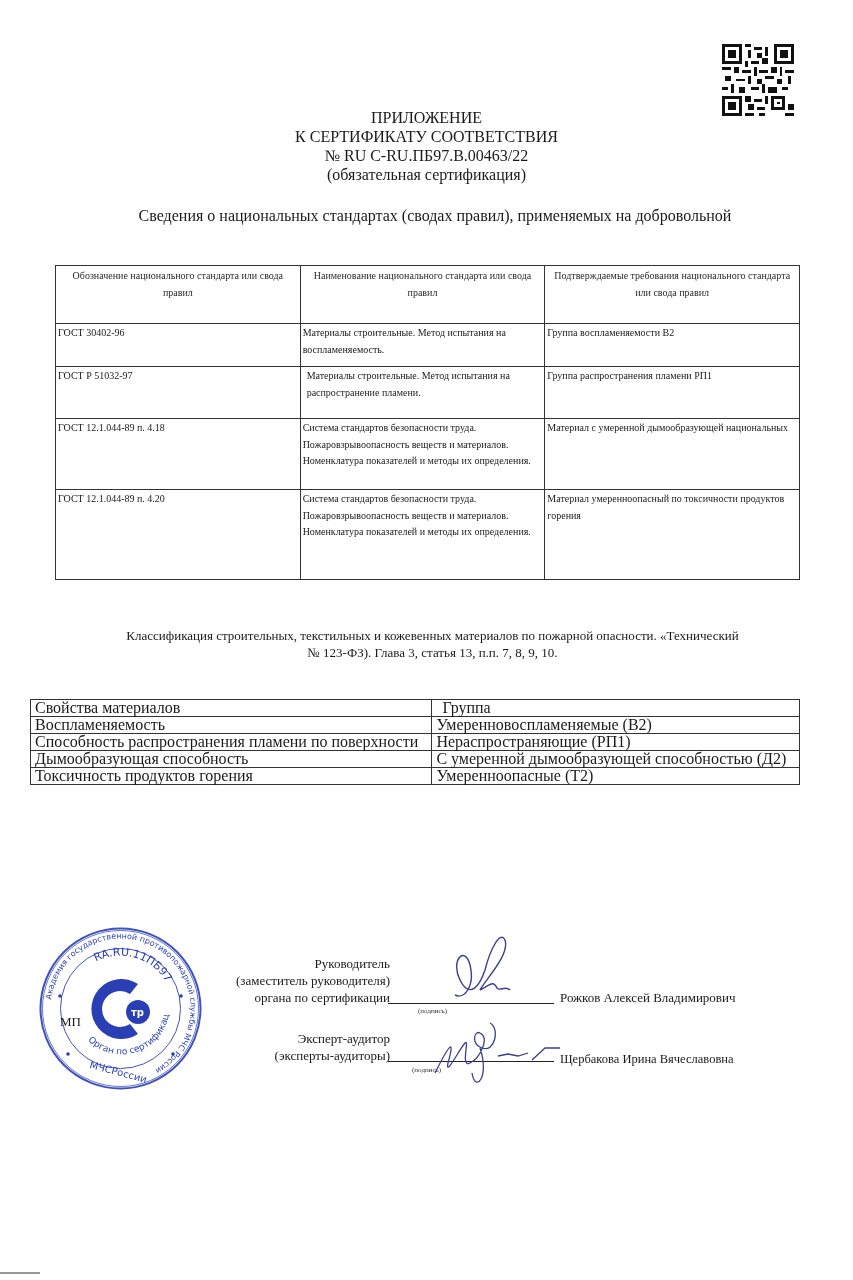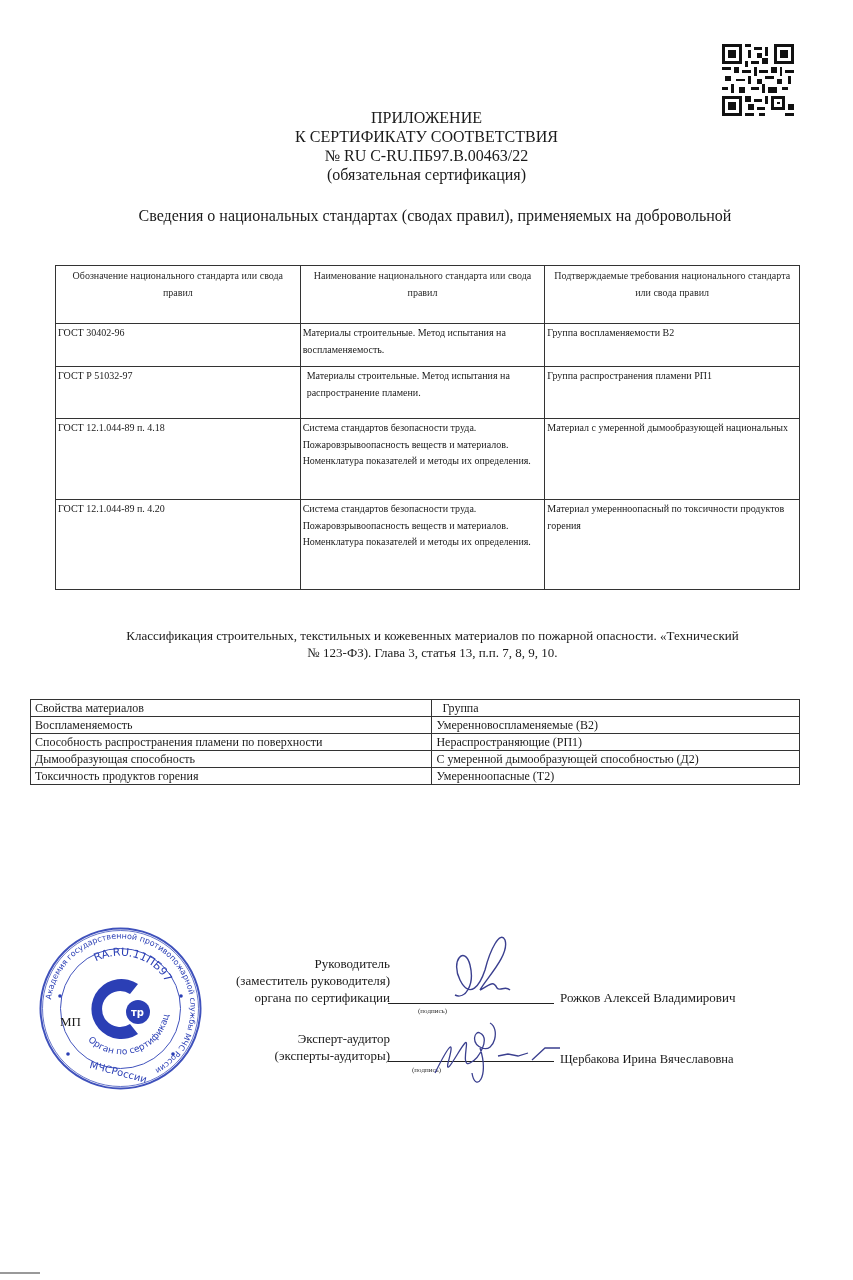--- a/index.html
+++ b/index.html
@@ -22,21 +22,21 @@
   .t1 { left: 55px; top: 265px; width: 745px; font-size: 10px; line-height: 16.5px; }
   .t1 th { text-align: center; padding: 2px 4px 0 4px; height: 55px; color: #2a2a2a; }
   .t1 td { padding: 1px 2px; font-family: Liberation Serif, serif; }
   .t1 col.c1 { width: 245px; }
   .t1 col.c2 { width: 245px; }
   .t1 col.c3 { width: 255px; }
   .classif {
     position: absolute; left: 40px; width: 785px; top: 627px;
     text-align: center; font-size: 13px; line-height: 17px;
   }
-  .t2 { left: 30px; top: 699px; width: 770px; font-size: 12px; line-height: 16px; }
+  .t2 { left: 30px; top: 699px; width: 770px; font-size: 16px; line-height: 16px; }
   .t2 td { padding: 0 4px; height: 16px; }
   .t2 col.a { width: 402px; }
   .t2 col.b { width: 368px; }
   .sig-labels {
     position: absolute; left: 190px; width: 200px; text-align: right;
     font-size: 13px; line-height: 17px;
   }
   .sig-line { position: absolute; height: 1px; background: #222; }
   .sig-caption { position: absolute; font-size: 7px; color: #333; }
   .sig-name { position: absolute; font-size: 13px; }
@@ -131,21 +131,21 @@
   <tr style="height:43px">
     <td>ГОСТ 30402-96</td>
     <td>Материалы строительные. Метод испытания на воспламеняемость.</td>
     <td>Группа воспламеняемости В2</td>
   </tr>
   <tr style="height:52px">
     <td>ГОСТ Р 51032-97</td>
     <td style="padding-left:6px">Материалы строительные. Метод испытания на распространение пламени.</td>
     <td>Группа распространения пламени РП1</td>
   </tr>
-  <tr style="height:81px">
+  <tr style="height:71px">
     <td>ГОСТ 12.1.044-89 п. 4.18</td>
     <td>Система стандартов безопасности труда. Пожаровзрывоопасность веществ и материалов. Номенклатура показателей и методы их определения.</td>
     <td>Материал с умеренной дымообразующей национальных</td>
   </tr>
   <tr style="height:90px">
     <td>ГОСТ 12.1.044-89 п. 4.20</td>
     <td>Система стандартов безопасности труда. Пожаровзрывоопасность веществ и материалов. Номенклатура показателей и методы их определения.</td>
     <td>Материал умеренноопасный по токсичности продуктов горения</td>
   </tr>
 </tbody>

